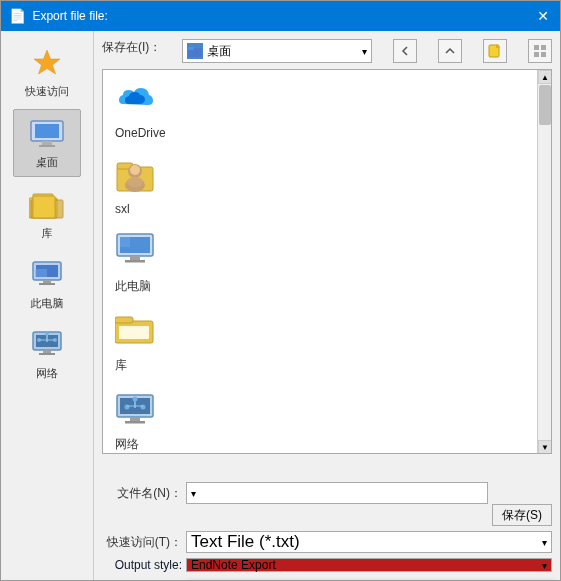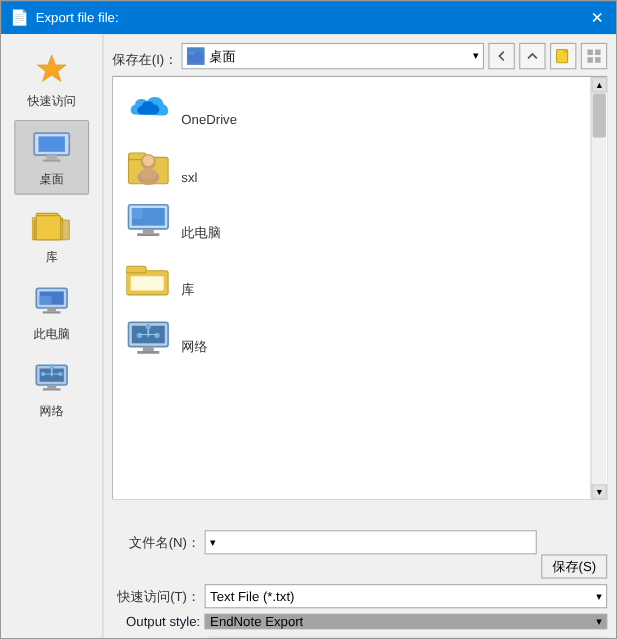--- a/index.html
+++ b/index.html
@@ -102,22 +102,22 @@
     .main-area {
       flex: 1;
       display: flex;
       flex-direction: column;
       padding: 8px;
       overflow: hidden;
     }
 
     .toolbar {
       display: flex;
-      align-items: flex-end;
-      gap: 4px;
+      align-items: flex-start;
+      gap: 21px;
       margin-bottom: 6px;
       flex-shrink: 0;
     }
 
     .toolbar-label {
       font-size: 12px;
       color: #333;
       white-space: nowrap;
     }
 
@@ -157,25 +157,26 @@
 
     .file-list-content {
       display: flex;
       flex-direction: column;
       gap: 4px;
       padding-right: 16px;
     }
 
     .file-item {
       display: flex;
-      align-items: flex-end;
+      align-items: flex-start;
       gap: 10px;
       padding: 6px 8px;
       cursor: pointer;
       border-radius: 2px;
+      flex-direction: column;
     }
 
     .file-icon {
       width: 40px;
       height: 36px;
       display: flex;
       align-items: center;
       justify-content: center;
       flex-shrink: 0;
     }
@@ -250,21 +251,21 @@
     
     .dropdown-overlay {
       position: relative;
       flex: 1;
     }
 
     .dropdown-trigger {
       width: 100%;
       height: 14px;
       border: 1px solid #aaa;
-      background: #a3a3a3;
+      background: #b91c1c;
       padding: 0 4px;
       font-size: 12px;
       display: flex;
       align-items: center;
       justify-content: space-between;
       cursor: pointer;
     }
 
     .dropdown-list {
       position: absolute;
@@ -532,21 +533,21 @@
           <span class="form-label">文件名(N)：</span>
           <div class="form-combo" style="flex:1;">
             <span style="font-size:10px;">▾</span>
           </div>
           <button class="action-btn">保存(S)</button>
         </div>
 
         <div class="form-row">
           <span class="form-label">快速访问(T)：</span>
           <div class="form-combo" style="flex:1;">
-            <span style="font-size:12px;">Text File (*.txt)</span>
+            <span style="font-size:17px;">Text File (*.txt)</span>
             <span style="font-size:10px;">▾</span>
           </div>
         </div>
 
         <div class="output-row">
           <span class="output-label">Output style:</span>
           <div class="dropdown-overlay">
             <div class="dropdown-trigger">
               <span>EndNote Export</span>
               <span style="font-size:10px;">▾</span>

